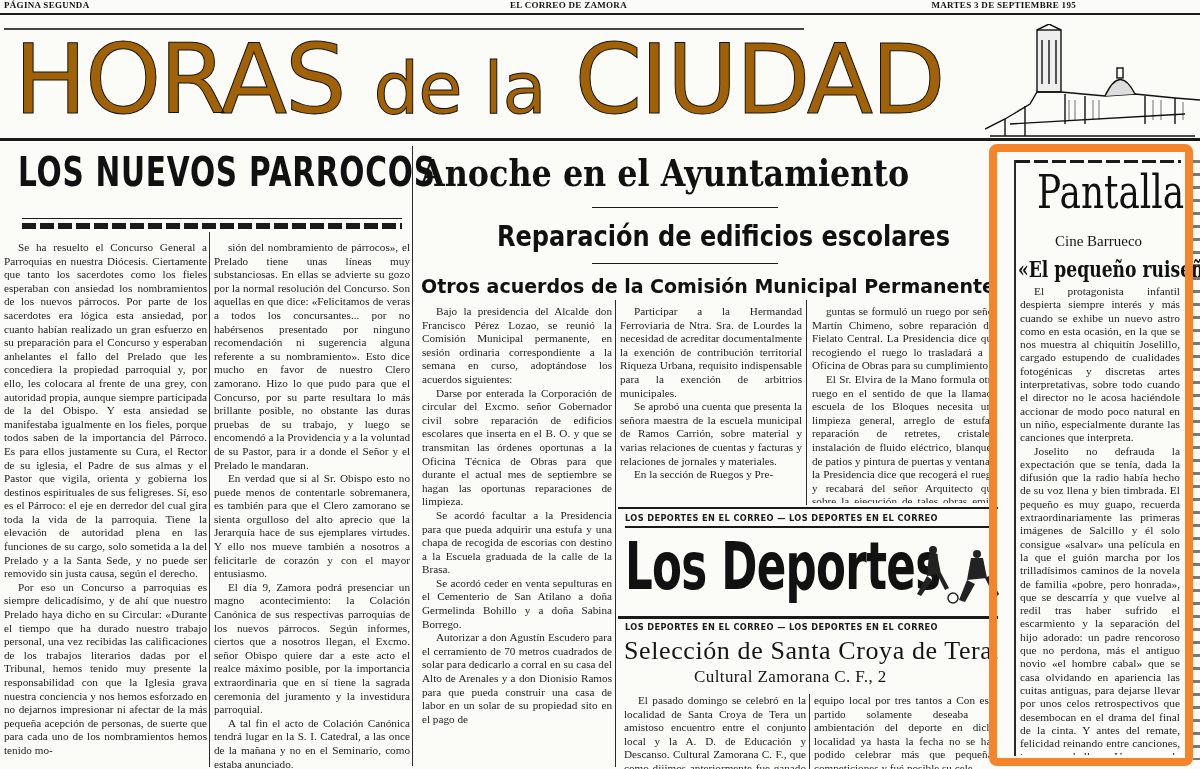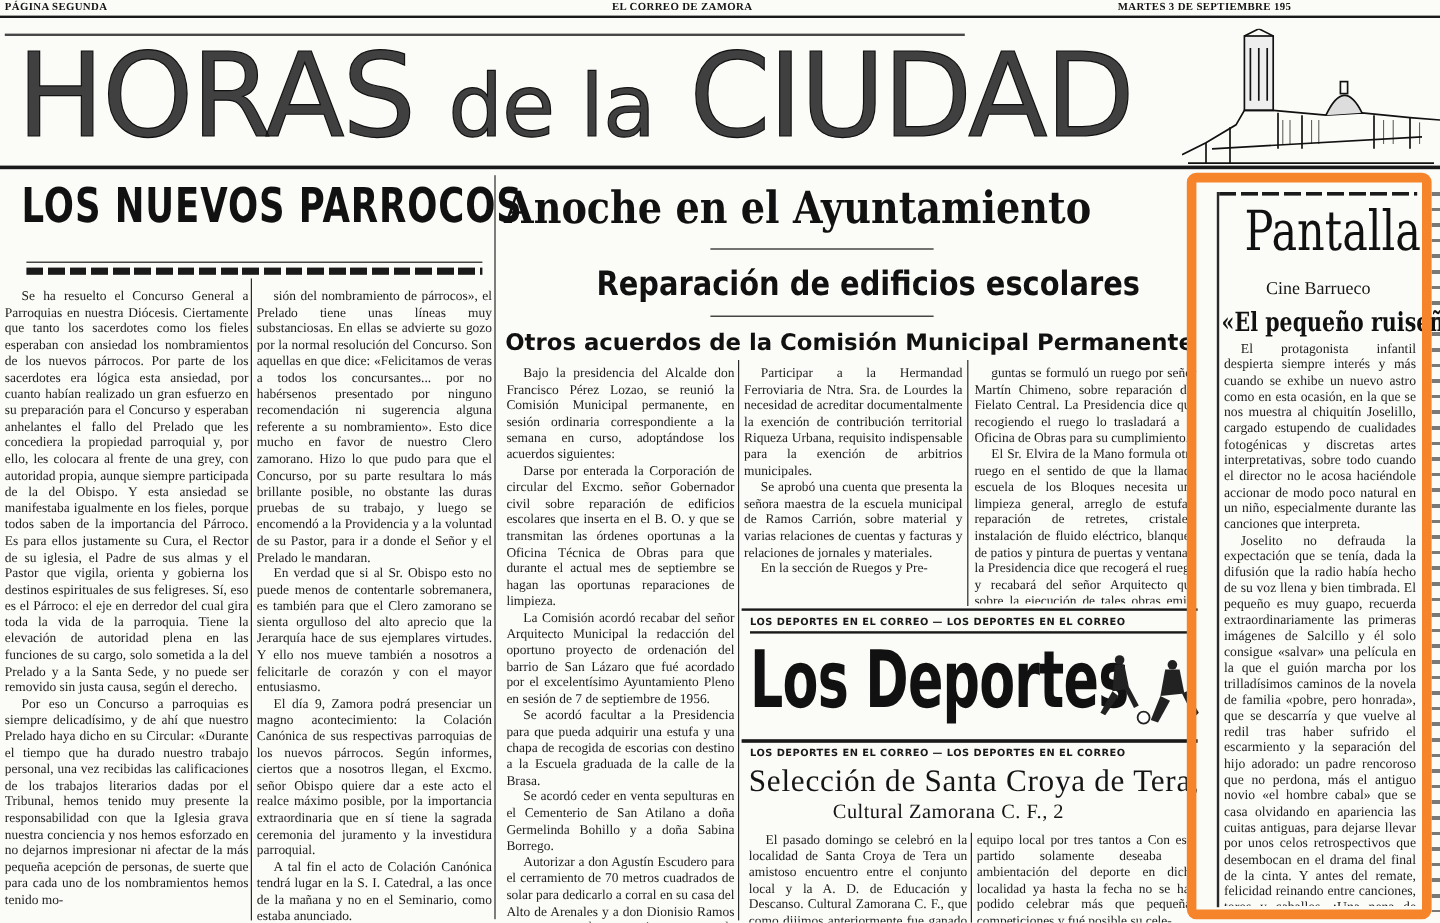--- a/index.html
+++ b/index.html
@@ -3,21 +3,21 @@
 <meta charset="utf-8">
 <style>
   * { box-sizing: border-box; margin: 0; padding: 0; }
   html, body { width: 1200px; height: 769px; overflow: hidden; background: #fbfbf8; }
   body { position: relative; font-family: "DejaVu Serif", serif; color: #141414; }
 
   .topline { position: absolute; top: 0; left: 0; width: 1080px; height: 14px; font-family: "Liberation Serif", serif; font-weight: bold; font-size: 9px; letter-spacing: .3px; text-transform: uppercase; }
   .topline span { position: absolute; top: 0; white-space: nowrap; }
   .rule { position: absolute; background: #1a1a1a; }
 
-  .masthead { position: absolute; left: 14px; top: 30px; font-family: "DejaVu Sans", sans-serif; font-weight: normal; font-size: 97px; line-height: 100px; letter-spacing: -2px; transform: scaleX(1.0); transform-origin: left top; white-space: nowrap; color: #404040; -webkit-text-stroke: 1px #121212; }
+  .masthead { position: absolute; left: 14px; top: 30px; font-family: "DejaVu Sans", sans-serif; font-weight: normal; font-size: 97px; line-height: 100px; letter-spacing: -2px; transform: scaleX(1.0); transform-origin: left top; white-space: nowrap; color: #a16207; -webkit-text-stroke: 1px #121212; }
   .masthead .small { font-size: 72px; letter-spacing: -1px; }
 
   .illustration { position: absolute; left: 985px; top: 24px; width: 215px; height: 115px; }
 
   .col-text { position: absolute; font-family: Liberation Serif, serif; font-size: 11.2px; line-height: 13.6px; text-align: justify; hyphens: auto; color: #1d1d1d; }
   .col-text p { text-indent: 14px; }
 
   .headline-cond { position: absolute; font-family: "DejaVu Sans", sans-serif; font-weight: bold; white-space: nowrap; transform-origin: left top; color: #111; }
   .vrule { position: absolute; width: 1px; background: #2a2a2a; }
 
@@ -94,21 +94,20 @@
 
 <div class="headline-cond" style="left:420px;top:150px;font-size:37px;line-height:46px;transform:scaleX(0.86);font-family:'DejaVu Serif',serif;font-weight:bold;">Anoche en el Ayuntamiento</div>
 <div class="rule" style="left:592px;top:207px;width:186px;height:1px;"></div>
 <div class="headline-cond" style="left:497px;top:220px;font-size:28px;line-height:34px;transform:scaleX(0.86);">Reparación de edificios escolares</div>
 <div class="rule" style="left:592px;top:263px;width:186px;height:1px;"></div>
 <div class="headline-cond" style="left:421px;top:274px;font-size:19px;line-height:24px;transform:scaleX(1.0);">Otros acuerdos de la Comisión Municipal Permanente</div>
 
 <div class="col-text" style="left:422px;top:305px;width:190px;">
   <p>Bajo la presidencia del Alcalde don Francisco Pérez Lozao, se reunió la Comisión Municipal permanente, en sesión ordinaria correspondiente a la semana en curso, adoptándose los acuerdos siguientes:</p>
   <p>Darse por enterada la Corporación de circular del Excmo. señor Gobernador civil sobre reparación de edificios escolares que inserta en el B. O. y que se transmitan las órdenes oportunas a la Oficina Técnica de Obras para que durante el actual mes de septiembre se hagan las oportunas reparaciones de limpieza.</p>
-  <p>La Comisión acordó recabar del señor Arquitecto Municipal la redacción del oportuno proyecto de ordenación del barrio de San Lázaro que fué acordado por el excelentísimo Ayuntamiento Pleno en sesión de 7 de septiembre de 1956.</p>
   <p>Se acordó facultar a la Presidencia para que pueda adquirir una estufa y una chapa de recogida de escorias con destino a la Escuela graduada de la calle de la Brasa.</p>
   <p>Se acordó ceder en venta sepulturas en el Cementerio de San Atilano a doña Germelinda Bohillo y a doña Sabina Borrego.</p>
   <p>Autorizar a don Agustín Escudero para el cerramiento de 70 metros cuadrados de solar para dedicarlo a corral en su casa del Alto de Arenales y a don Dionisio Ramos para que pueda construir una casa de labor en un solar de su propiedad sito en el pago de</p>
 </div>
 <div class="vrule" style="left:615px;top:300px;height:467px;"></div>
 <div class="col-text" style="left:620px;top:305px;width:182px;">
   <p>Participar a la Hermandad Ferroviaria de Ntra. Sra. de Lourdes la necesidad de acreditar documentalmente la exención de contribución territorial Riqueza Urbana, requisito indispensable para la exención de arbitrios municipales.</p>
   <p>Se aprobó una cuenta que presenta la señora maestra de la escuela municipal de Ramos Carrión, sobre material y varias relaciones de cuentas y facturas y relaciones de jornales y materiales.</p>
   <p>En la sección de Ruegos y Pre-</p>
 </div>

